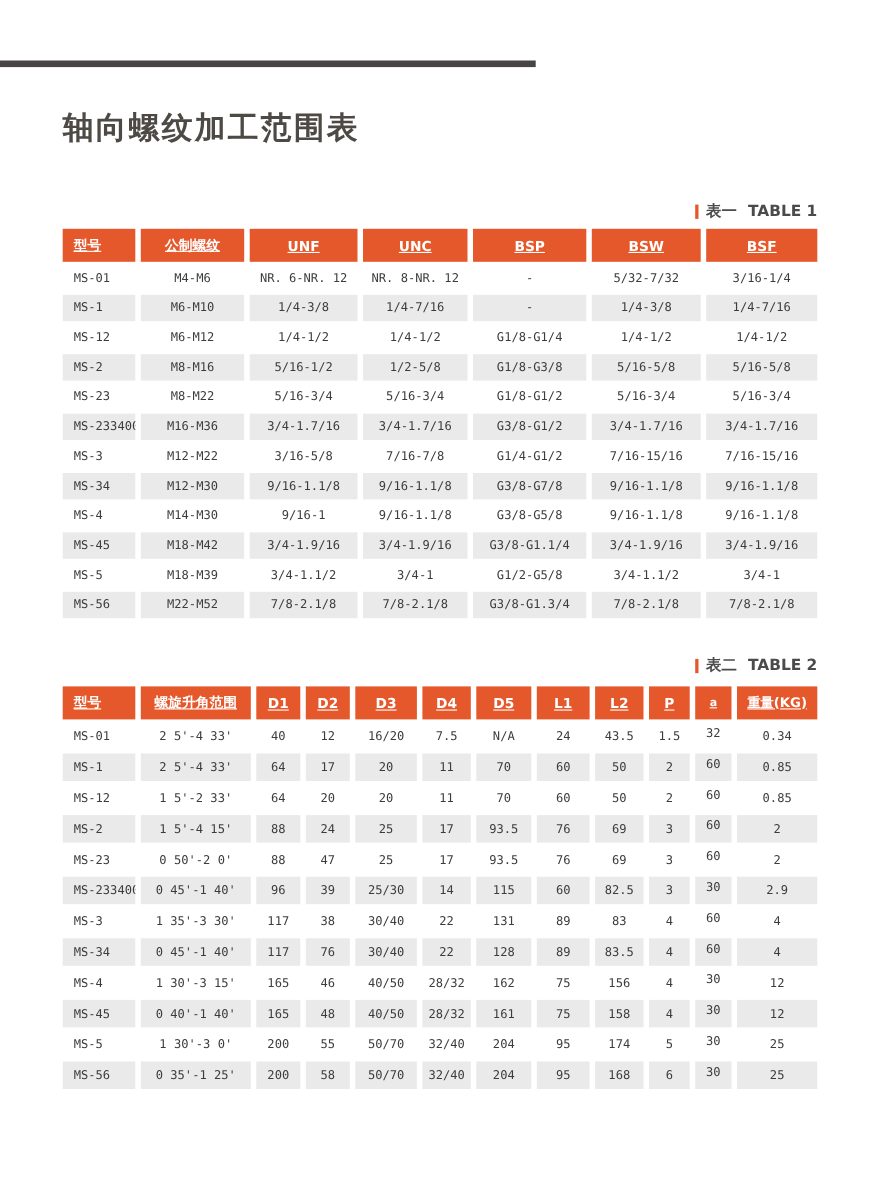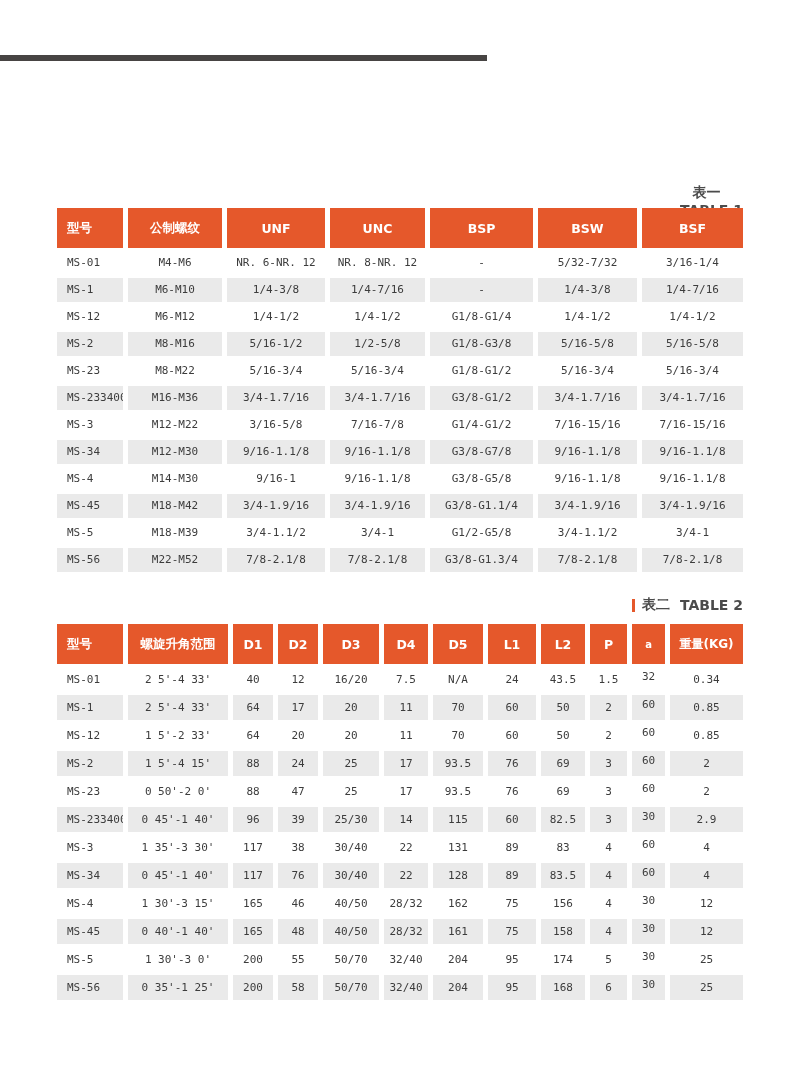--- a/index.html
+++ b/index.html
@@ -15,32 +15,32 @@
   .title-en{
     position:absolute;left:57px;top:134px;margin:0;
     font-size:21px;font-weight:normal;color:#9b9b9b;letter-spacing:0.5px;
   }
   .table-label{
     position:absolute;right:51px;height:16px;display:flex;align-items:center;
     font-size:14px;color:#4b4b4b;font-weight:bold;
   }
   .table-label .label-bar{display:inline-block;width:3px;height:13px;background:#e5582b;margin-right:7px;}
   .table-label .cn{margin-right:10px;}
-  #label1{top:184px;flex-direction:column;}
+  #label1{top:184px;}
   #label2{top:597px;}
 
   table.data{
     position:absolute;left:52px;width:696px;
     border-collapse:separate;border-spacing:5px 3px;table-layout:fixed;
   }
   #table1{top:205px;}
   #table2{top:621px;}
   table.data th{
     background:#e5582b;color:#ffffff;font-size:12.5px;font-weight:bold;
-    height:40px;text-align:center;padding:0;overflow:hidden;white-space:nowrap;
+    height:30px;text-align:center;padding:0;overflow:hidden;white-space:nowrap;text-decoration:underline;
   }
   table.data td{
     font-family:"DejaVu Sans Mono",monospace;
     font-size:11px;color:#3c3c3c;height:24px;line-height:24px;
     text-align:center;padding:0;vertical-align:middle;overflow:hidden;white-space:nowrap;
   }
   table.data th:first-child, table.data td:first-child{text-align:left;padding-left:10px;}
   table.data tr.gray td{background:#eaeaea;}
   #table2 th:nth-child(11){font-size:10px;}
   #table2 td:nth-child(11){vertical-align:top;line-height:18px;padding-top:1px;}
@@ -53,20 +53,21 @@
   .footer .footer-line{display:inline-block;width:2px;height:60px;background:#e87247;margin:0 9px;}
   .footer .page-num{font-size:14px;font-weight:bold;color:#e5582b;margin-top:3px;}
 </style>
 </head>
 <body>
 
 <div class="page">
 
   <div class="top-bar"></div>
 
+  <h1 class="title-cn">轴向螺纹加工范围表</h1>
 
   <div class="table-label" id="label1">
     <span class="label-bar"></span>
     <span class="cn">表一</span>
     <span class="en">TABLE 1</span>
   </div>
 
   <table class="data" id="table1">
       <colgroup>
         <col style="width: 66px;">

